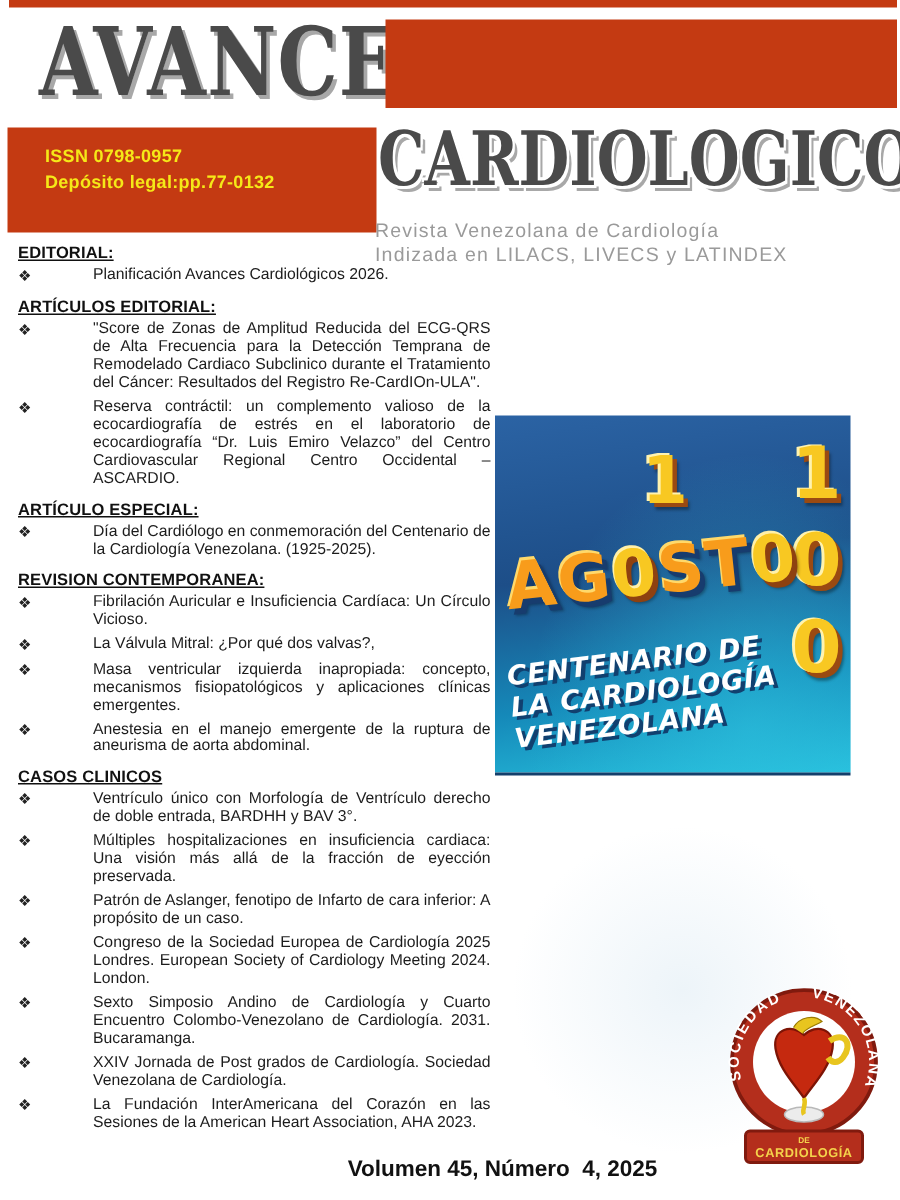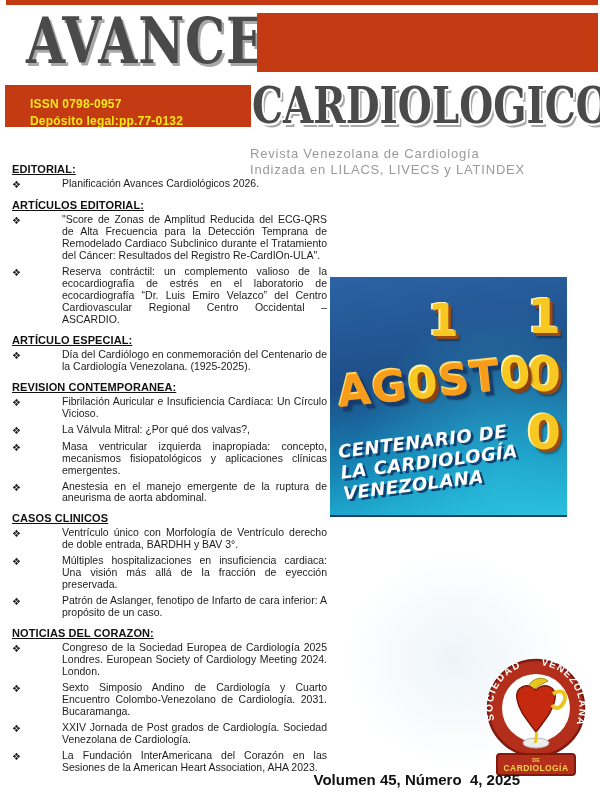--- a/index.html
+++ b/index.html
@@ -9,21 +9,21 @@
     background:#ffffff; overflow:hidden;
   }
   .wash {
     position:absolute; left:310px; top:520px; width:290px; height:280px;
     background:radial-gradient(closest-side, rgba(190,216,233,0.28), rgba(190,216,233,0) 78%);
     pointer-events:none;
   }
   
   .top-bar { position:absolute; left:6px; top:0; width:592px; height:5px; background:#c43a12; }
   .red-block { position:absolute; left:257px; top:13px; width:341px; height:59px; background:#c43a12; }
-  .issn-band { position:absolute; left:5px; top:85px; width:246px; height:42px; background:#c43a12; padding:11px 0 0 25px; }
+  .issn-band { position:absolute; left:5px; top:85px; width:246px; height:70px; background:#c43a12; padding:11px 0 0 25px; }
   .issn-band div { color:#f5e818; font-weight:bold; font-size:12px; line-height:17px; letter-spacing:0.2px; }
   .title-avances {
     position:absolute; left:26px; top:4px; white-space:nowrap;
     font-family:"DejaVu Serif", serif; font-weight:bold; font-size:63px; color:#4a4a4a;
     transform:scaleX(0.80); transform-origin:left top; letter-spacing:1px;
     text-shadow:3px 3px 0 #a8a8a8;
   }
   .title-cardio {
     position:absolute; left:252px; top:76px; white-space:nowrap;
     font-family:"DejaVu Serif", serif; font-weight:bold; font-size:50px; color:#4a4a4a;
@@ -65,21 +65,21 @@
   .seg-yellow { color:#f8c822; text-shadow:-1px -2px 0 #fff0a8, 3px 4px 0 #8e4110, 4px 5px 2px rgba(0,0,0,0.3); }
   .p-caption {
     position:absolute; left:10px; top:153px; transform:rotate(-7deg);
     font-family:"DejaVu Sans", sans-serif; font-style:italic; font-weight:bold;
     color:#ffffff; font-size:18px; line-height:21px; letter-spacing:0.5px;
     text-shadow:2.5px 2.5px 0 #11406f;
   }
   
   .seal { position:absolute; left:482px; top:650px; width:108px; height:132px; }
   .footer {
-    position:absolute; left:150px; top:771px; width:370px; text-align:right;
+    position:absolute; left:150px; top:771px; width:370px; text-align:center;
     font-weight:bold; font-size:15px; color:#111; white-space:pre;
   }
 </style>
 </head>
 <body>
 
 <div class="page">
 
   <div class="wash"></div>
 
@@ -150,21 +150,20 @@
         <div class="toc-item">
           <span class="bullet">❖</span>
           <span class="itext">Múltiples hospitalizaciones en insuficiencia cardiaca: Una visión más allá de la fracción de eyección preservada.</span>
         </div>
         <div class="toc-item">
           <span class="bullet">❖</span>
           <span class="itext">Patrón de Aslanger, fenotipo de Infarto de cara inferior: A propósito de un caso.</span>
         </div>
       </section>
       <section class="toc-section">
-        <h2 class="sec-head">NOTICIAS DEL CORAZON:</h2>
         <div class="toc-item">
           <span class="bullet">❖</span>
           <span class="itext">Congreso de la Sociedad Europea de Cardiología 2025 Londres. European Society of Cardiology Meeting 2024. London.</span>
         </div>
         <div class="toc-item">
           <span class="bullet">❖</span>
           <span class="itext">Sexto Simposio Andino de Cardiología y Cuarto Encuentro Colombo-Venezolano de Cardiología. 2031. Bucaramanga.</span>
         </div>
         <div class="toc-item">
           <span class="bullet">❖</span>

